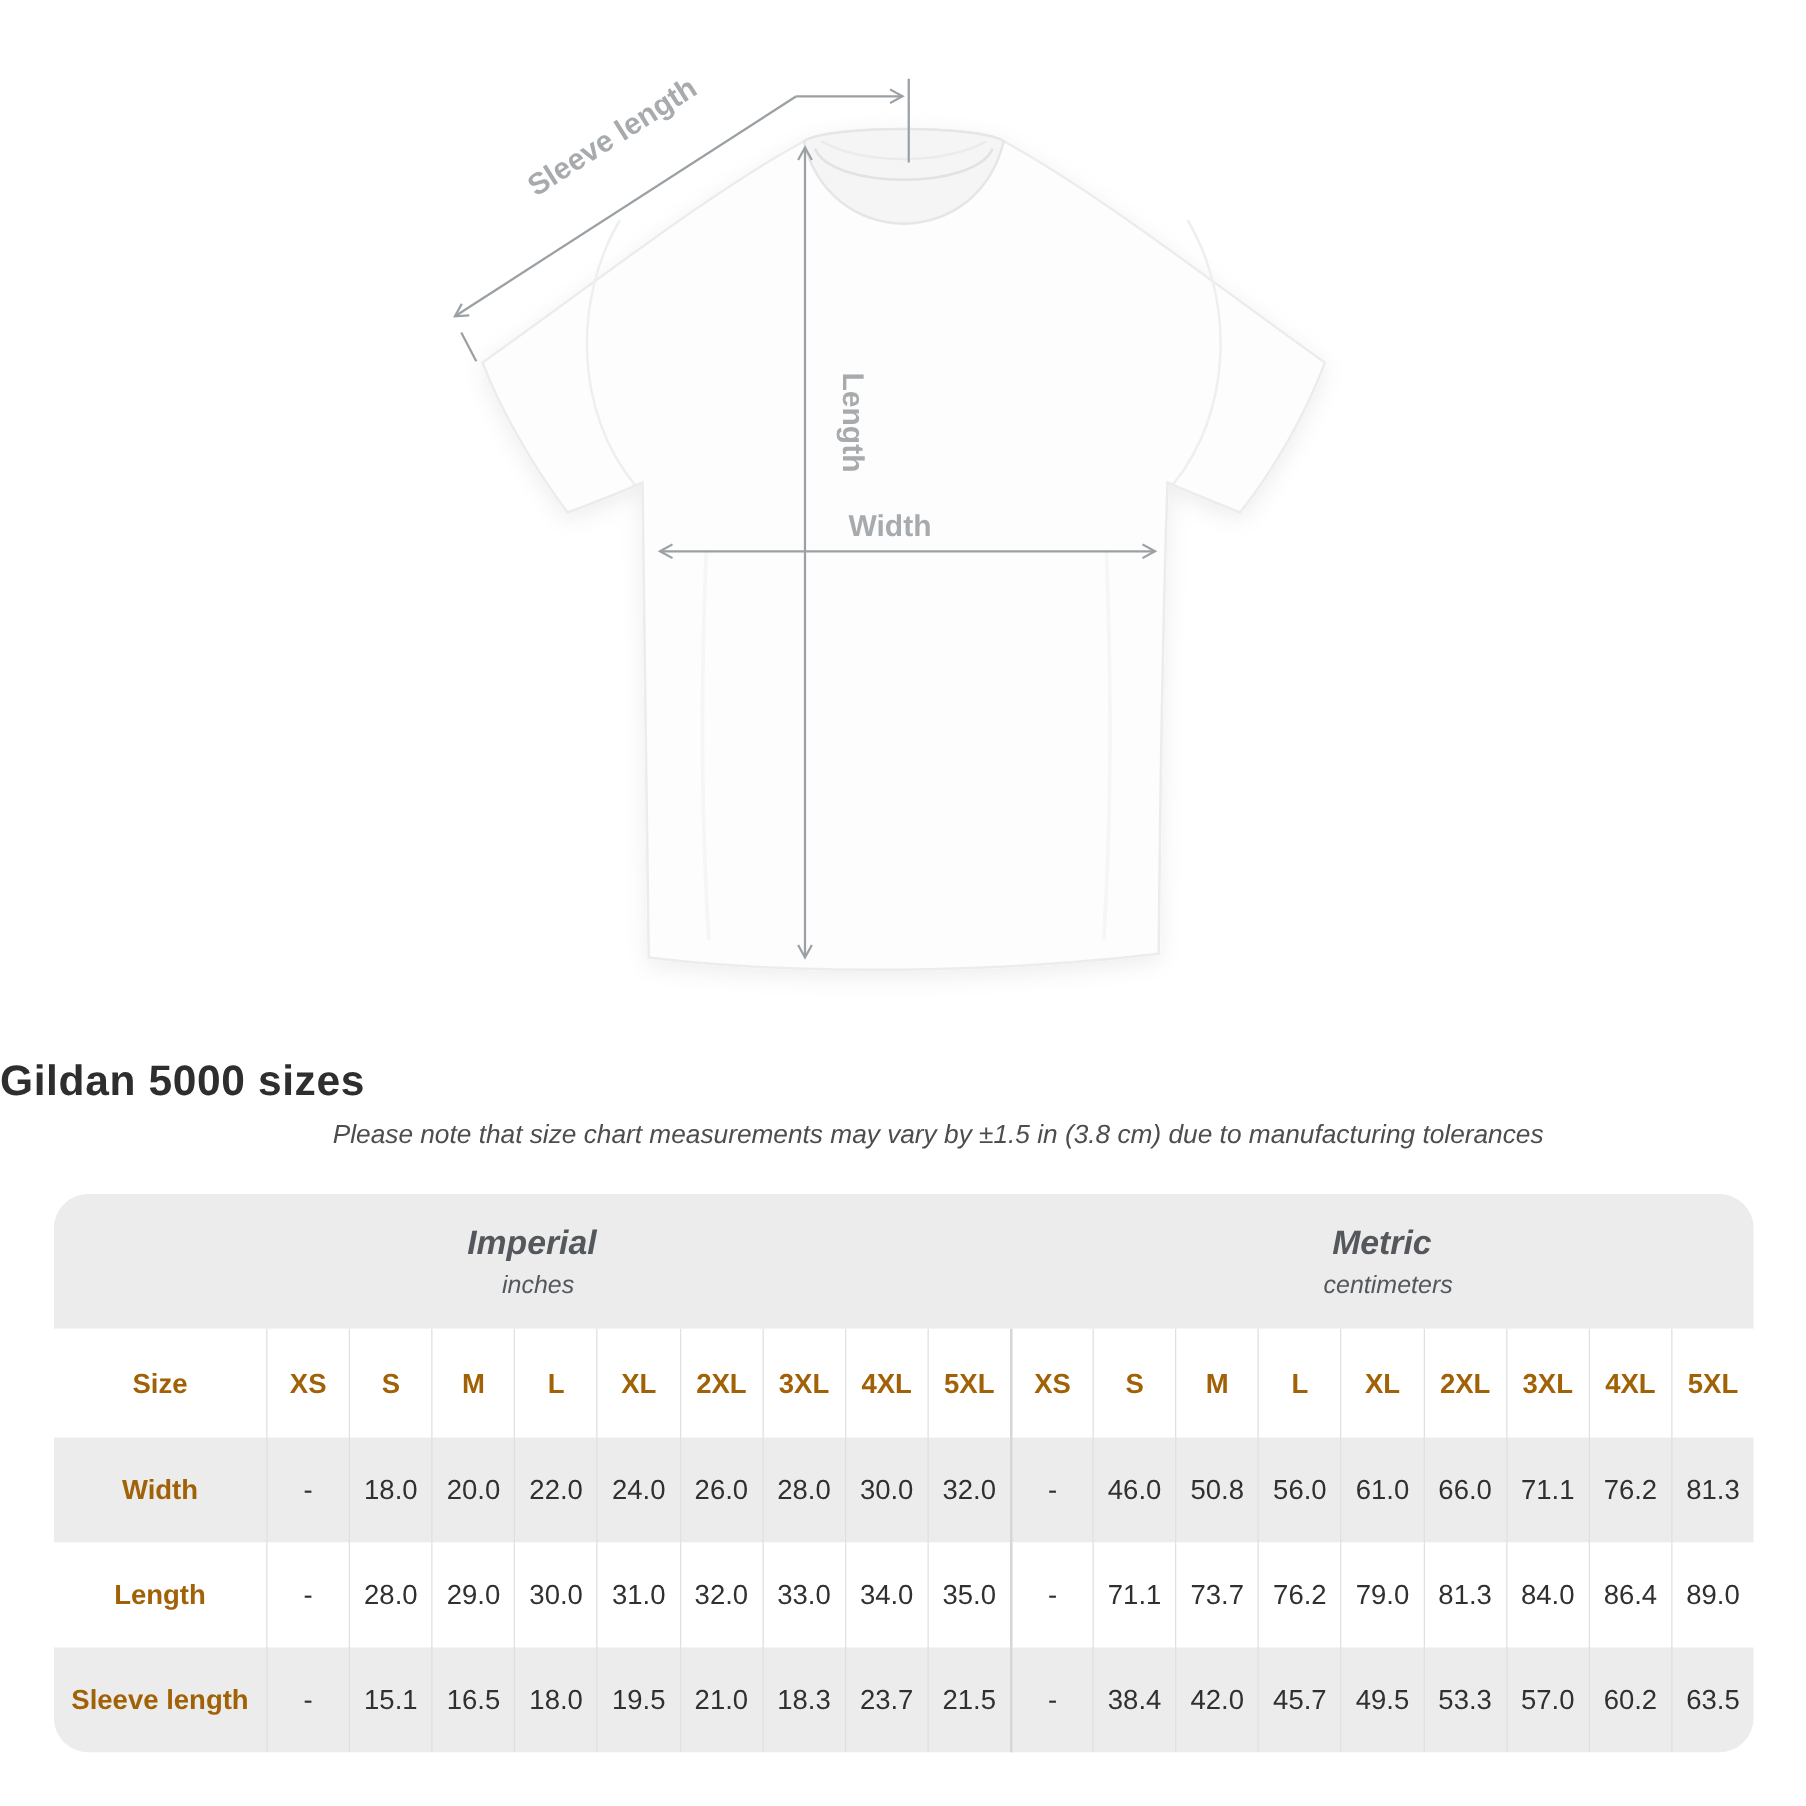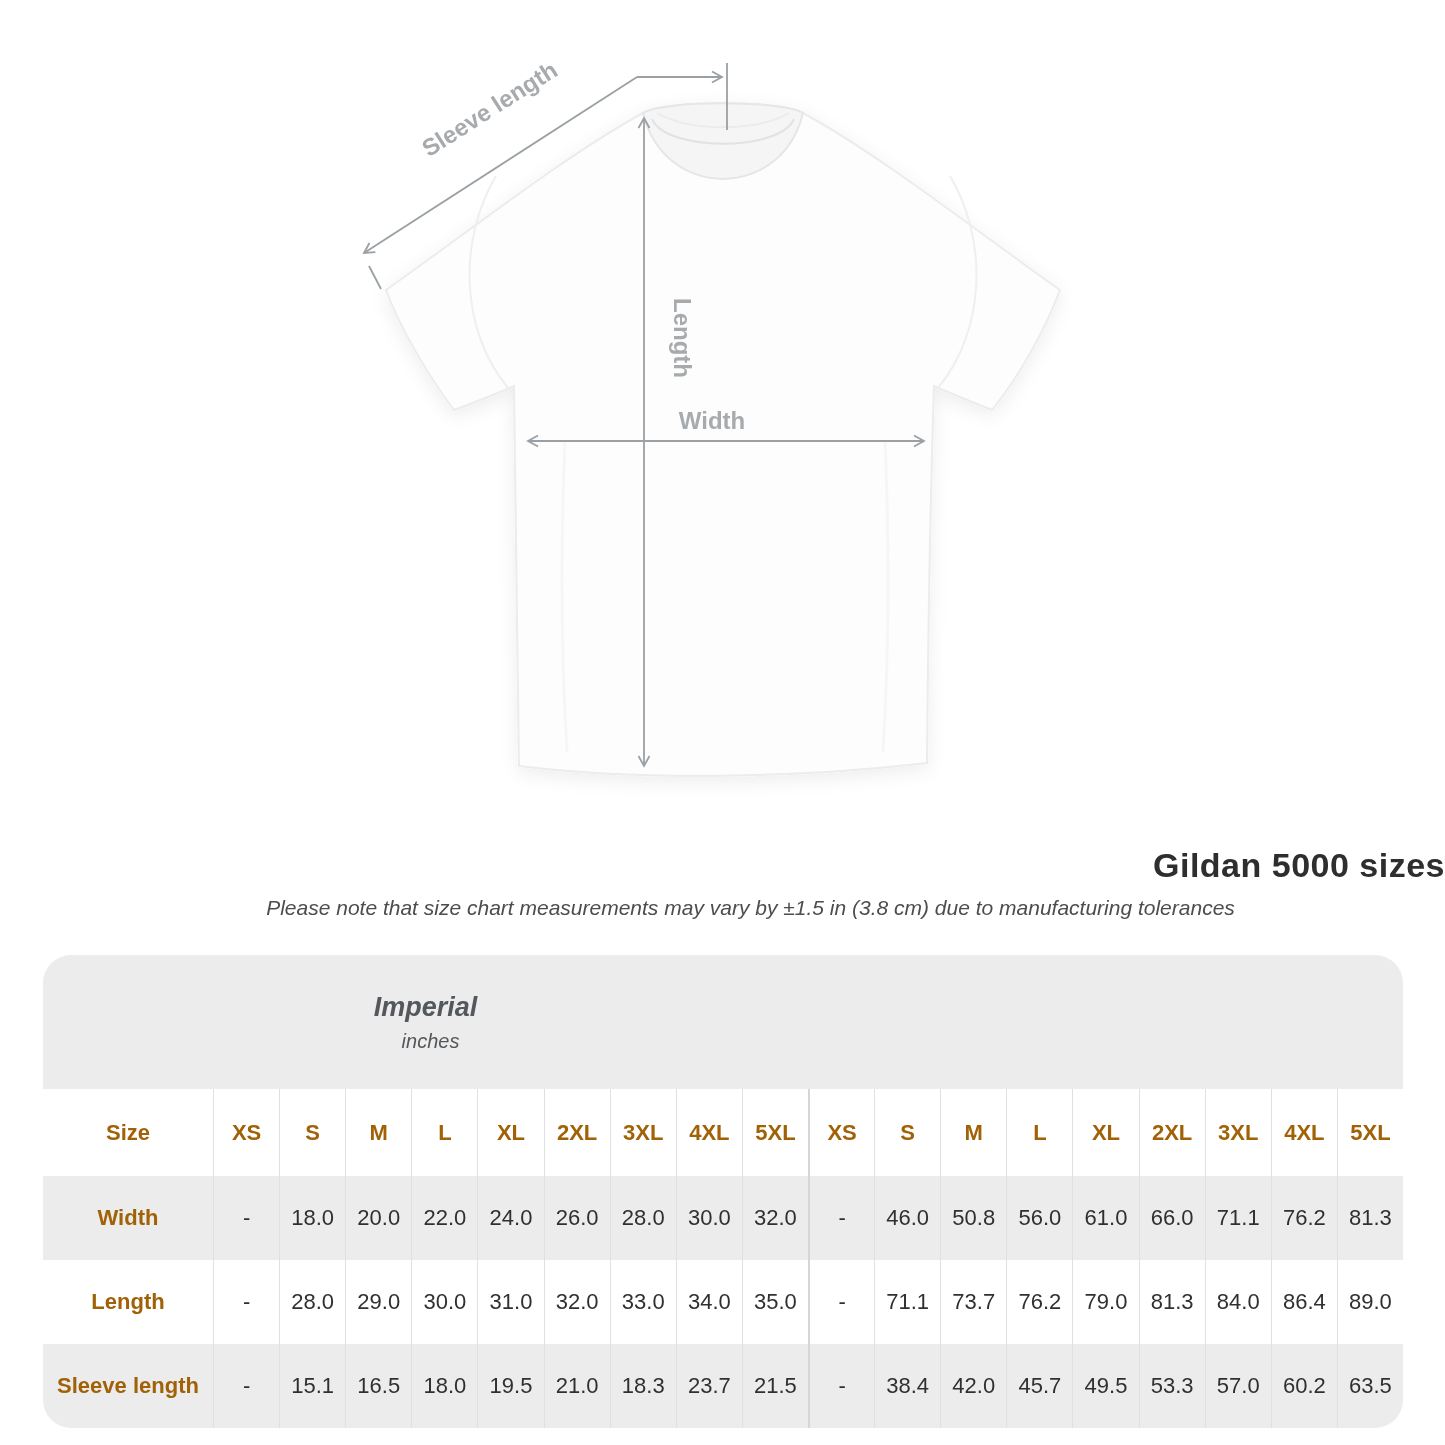--- a/index.html
+++ b/index.html
@@ -4,33 +4,33 @@
 <style>
   html,body{margin:0;padding:0;background:#fff;}
   .canvas{
     position:relative;width:1445px;height:1445px;background:#ffffff;
     font-family:"Liberation Sans", sans-serif;overflow:hidden;
   }
   
   .diagram{position:absolute;left:0;top:0;width:1445px;height:840px;}
   
   .title{
-    position:absolute;left:0;top:846px;width:1445px;text-align:right;
+    position:absolute;left:0;top:846px;width:1445px;text-align:left;
     font-size:34px;font-weight:700;color:#2e2e2e;letter-spacing:.5px;
   }
   .subtitle{
     position:absolute;left:0;top:896px;width:1445px;text-align:center;
     font-size:21px;font-style:italic;color:#4d4d4d;margin-left:28px;
   }
   
   .table-wrap{
     position:absolute;left:43px;top:955px;width:1360px;
     border-radius:28px;overflow:hidden;background:#ffffff;
   }
-  .band{display:grid;grid-template-columns:765px 1fr;height:134px;background:#ececec;}
+  .band{display:grid;grid-template-columns:765px 1fr;height:108px;background:#ececec;}
   .bandcell{display:flex;flex-direction:column;align-items:center;justify-content:center;gap:7px;}
   .bandtitle{font-style:italic;font-weight:700;font-size:27px;color:#54585c;}
   .bandsub{font-style:italic;font-size:20px;color:#54585c;margin-left:10px;}
   .trow{display:grid;grid-template-columns:170px repeat(18,1fr);}
   .thead{height:87px;background:#ffffff;}
   .r-alt{height:84px;background:#ececec;}
   .r-plain{height:84px;background:#ffffff;}
   .cell{
     display:flex;align-items:center;justify-content:center;
     font-size:22px;color:#303030;border-left:1px solid #e0e0e0;
@@ -102,20 +102,24 @@
 
   <div class="title">Gildan 5000 sizes</div>
   <div class="subtitle">Please note that size chart measurements may vary by ±1.5 in (3.8 cm) due to manufacturing tolerances</div>
 
   <div class="table-wrap">
 
     <div class="band">
       <div class="bandcell">
         <div class="bandtitle">Imperial</div>
         <div class="bandsub">inches</div>
+      </div>
+      <div class="bandcell">
+        <div class="bandtitle">Metric</div>
+        <div class="bandsub">centimeters</div>
       </div>
     </div>
 
     <div class="trow thead">
       <div class="cell first head">Size</div>
       <div class="cell head">XS</div>
       <div class="cell head">S</div>
       <div class="cell head">M</div>
       <div class="cell head">L</div>
       <div class="cell head">XL</div>

